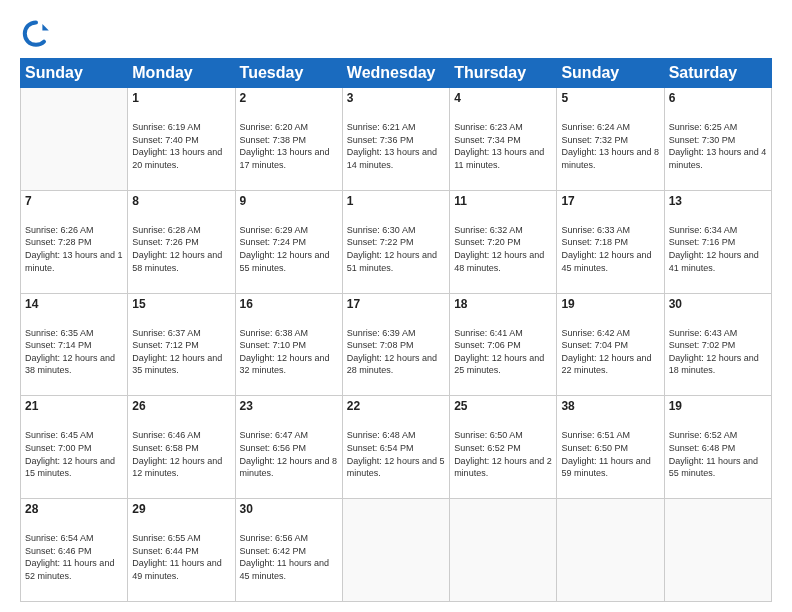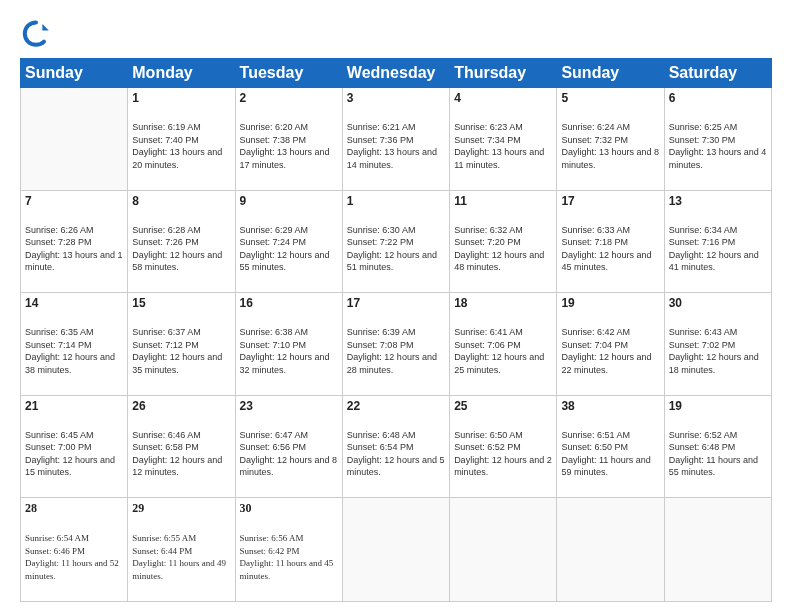--- a/index.html
+++ b/index.html
@@ -87,21 +87,20 @@
       font-size: 9px;
       line-height: 1.4;
       color: #333;
       margin-top: 16px;
     }
     .empty-cell {
       background: #f9f9f9;
     }
     tr:last-child td {
       height: 72px;
-      font-family: Liberation Serif, serif;
     }
   </style>
 </head>
 <body>
 
 <div class="page">
   <div class="header">
     <div class="logo">
       <svg class="logo-icon" viewBox="0 0 40 40">
         <path d="M20 8 C12 8 6 14 6 22 C6 30 12 36 20 36 C24 36 27.5 34.5 30 32" fill="none" stroke="#1a6bbf" stroke-width="5" stroke-linecap="round"></path>

